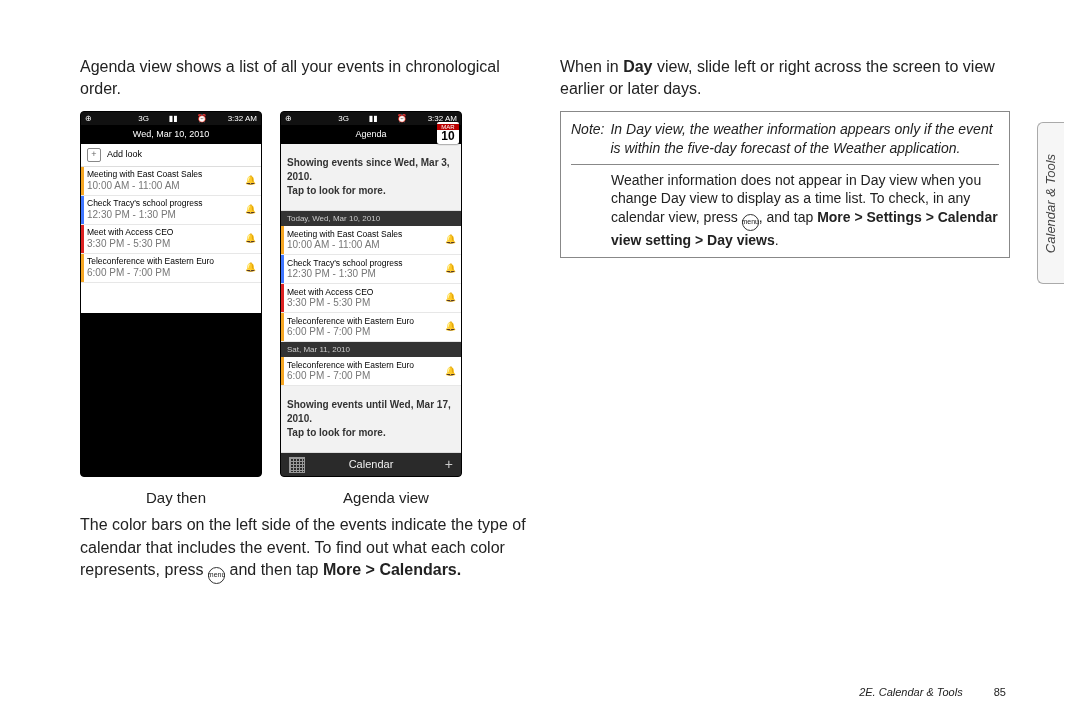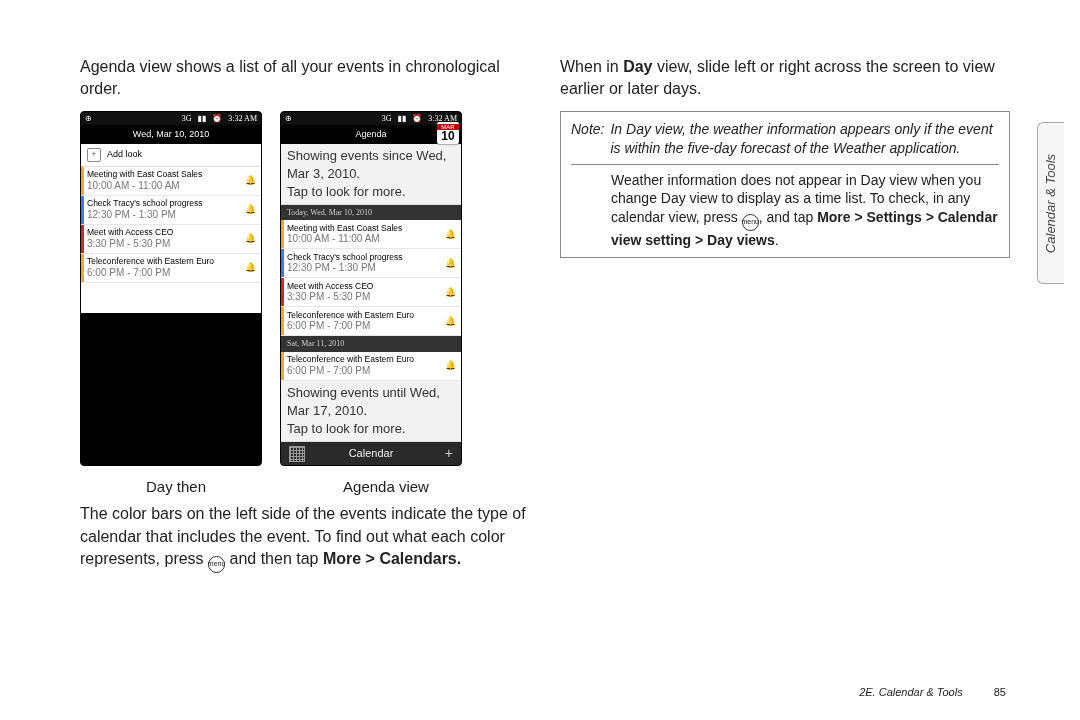--- a/index.html
+++ b/index.html
@@ -41,21 +41,21 @@
     border: 1px solid #000;
   }
   .statusbar {
     display: flex;
     justify-content: space-between;
     align-items: center;
     padding: 1px 4px;
     font-size: 8px;
     background: #111;
   }
-  .statusbar .right { display: flex; gap: 6px; align-items: center; font-family: Liberation Serif, serif; }
+  .statusbar .right { display: flex; gap: 20px; align-items: center; }
   .datebar {
     text-align: center;
     padding: 3px 0;
     background: #000;
     font-size: 9px;
     position: relative;
   }
   .cal-badge {
     position: absolute;
     right: 2px;
@@ -97,32 +97,32 @@
     display:flex; align-items:center; gap:4px;
     font-size: 8.5px;
     position:relative;
     min-height: 22px;
   }
   .evt .stripe { position:absolute; left:0; top:0; bottom:0; width:3px; }
   .evt .txt { flex:1; overflow:hidden; white-space:nowrap; text-overflow:ellipsis; line-height:1.1; }
   .evt .time { color:#777; font-size:10px; }
   .bell { font-size:9px; color:#555; }
   .hint {
-    font-size: 13px;
+    font-size: 10px;
     color: #333;
-    padding: 3px 6px;
+    padding: 12px 6px;
     background: #f2f2f2;
     border-bottom:1px solid #ddd;
+    font-weight:bold;
   }
   .subdate {
     background: #333;
     color:#ccc;
     font-size: 8px;
     padding: 2px 6px;
-    font-family: Liberation Serif, serif;
   }
   .weathercard {
     background: #222;
     color:#fff;
     font-size: 9px;
     padding: 6px;
     display:flex; justify-content:space-between; align-items:center;
   }
   .weathercard .moon {
     width:22px; height:22px; border-radius:50%; background:radial-gradient(circle at 30% 30%, #555, #222);

